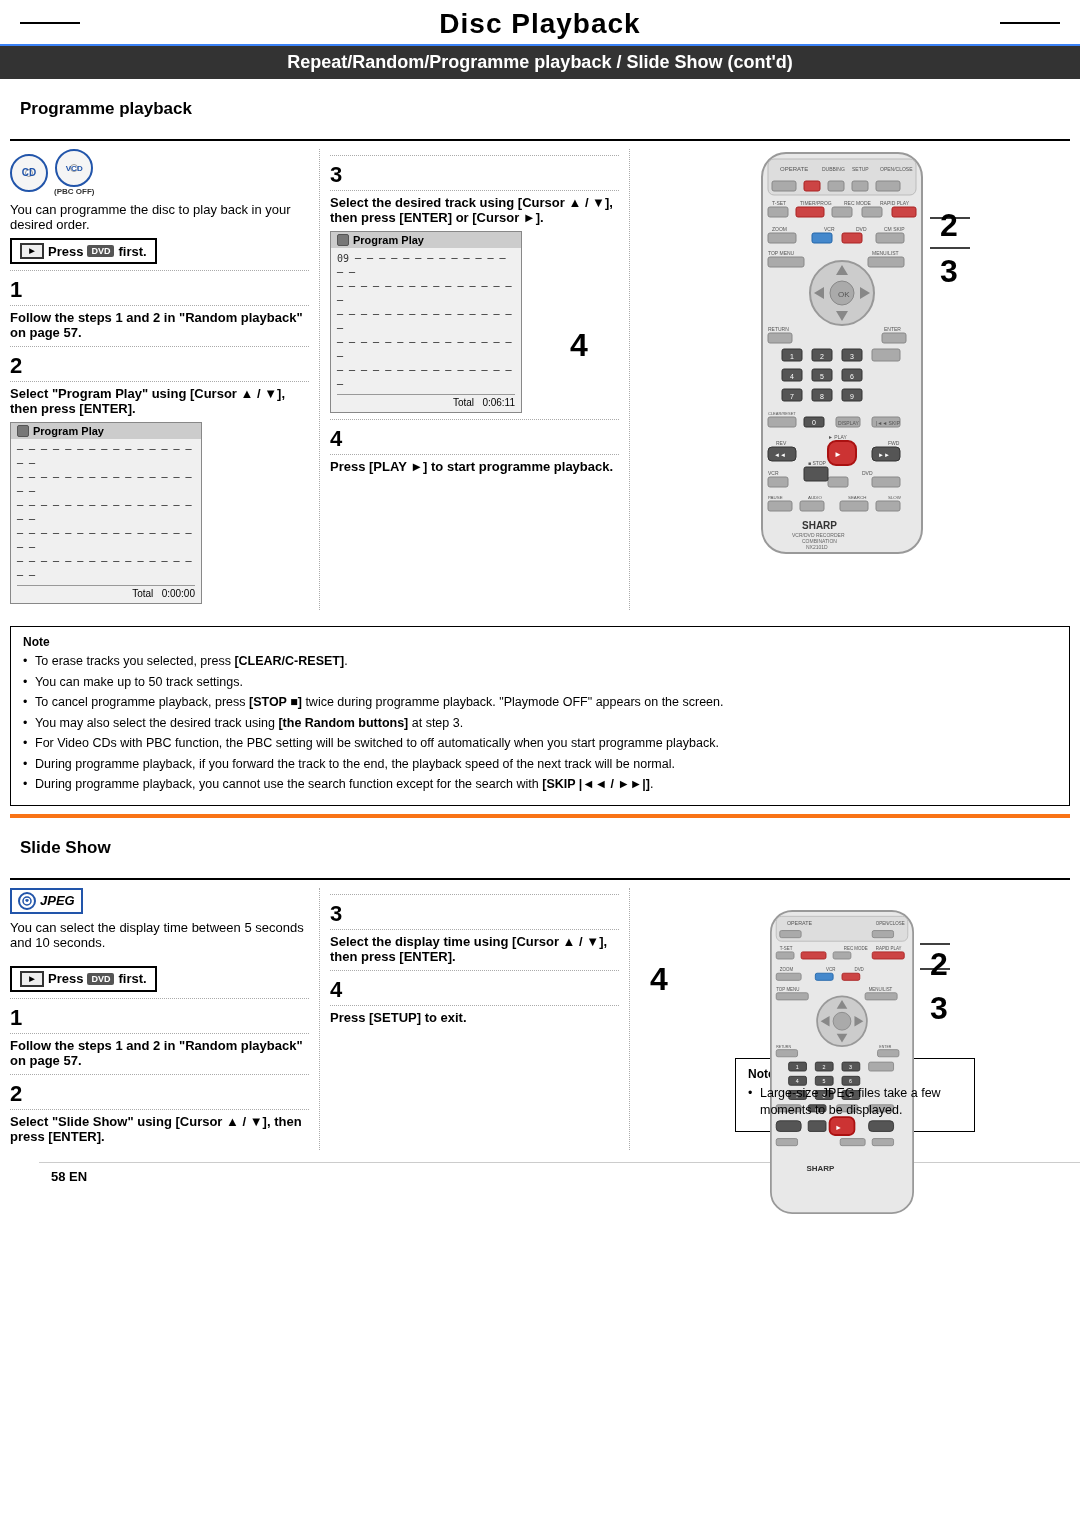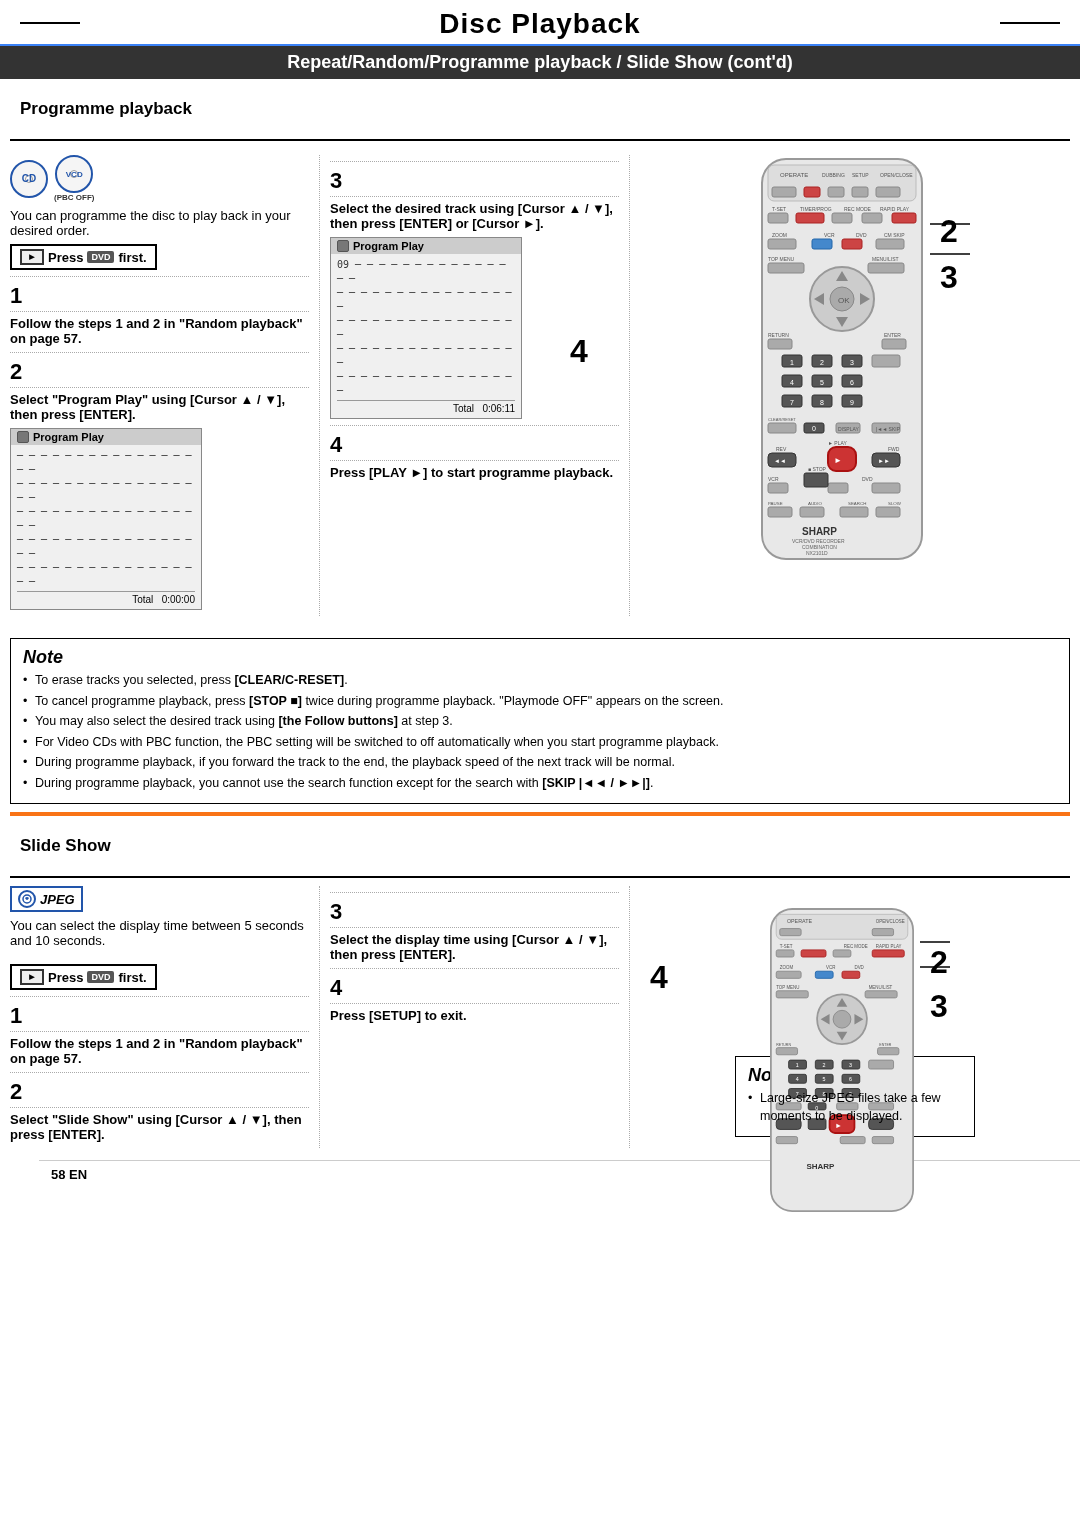--- a/index.html
+++ b/index.html
@@ -57,21 +57,21 @@
     }
 
     
     .main-content {
       padding: 0 10px;
     }
 
     
     .prog-section {
       display: flex;
-      padding: 14px 0;
+      padding: 8px 0;
     }
     .prog-left {
       width: 310px;
       flex-shrink: 0;
       padding-right: 10px;
       border-right: 1px dotted #aaa;
     }
     .prog-middle {
       width: 310px;
       flex-shrink: 0;
@@ -228,23 +228,22 @@
     }
 
     
     .note-box {
       border: 1px solid #000;
       padding: 8px 12px;
       margin: 8px 0;
       background: #fff;
     }
     .note-title {
-      font-style: italic;
-      font-weight: bold;
-      font-size: 18px;
+      font-weight: bold;
+      font-size: 12px;
       margin-bottom: 4px;
     }
     .note-list {
       list-style: none;
       padding: 0;
     }
     .note-list li {
       padding-left: 12px;
       position: relative;
       margin-bottom: 3px;
@@ -610,22 +609,23 @@
       <div style="position:absolute;left:-60px;top:180px;">
         <span class="big-number">4</span>
       </div>
     </div>
   </div>
 
   <div class="note-box">
     <div class="note-title">Note</div>
     <ul class="note-list">
       <li>To erase tracks you selected, press <strong>[CLEAR/C-RESET]</strong>.</li>
+      <li>You can make up to 50 track settings.</li>
       <li>To cancel programme playback, press <strong>[STOP ■]</strong> twice during programme playback. "Playmode OFF" appears on the screen.</li>
-      <li>You may also select the desired track using <strong>[the Follow buttons]</strong> at step 3.</li>
+      <li>You may also select the desired track using <strong>[the Random buttons]</strong> at step 3.</li>
       <li>For Video CDs with PBC function, the PBC setting will be switched to off automatically when you start programme playback.</li>
       <li>During programme playback, if you forward the track to the end, the playback speed of the next track will be normal.</li>
       <li>During programme playback, you cannot use the search function except for the search with <strong>[SKIP |◄◄ / ►►|]</strong>.</li>
     </ul>
   </div>
 
   <div class="slide-section">
     <div class="subsection-header">
       <span>Slide Show</span>
     </div>

